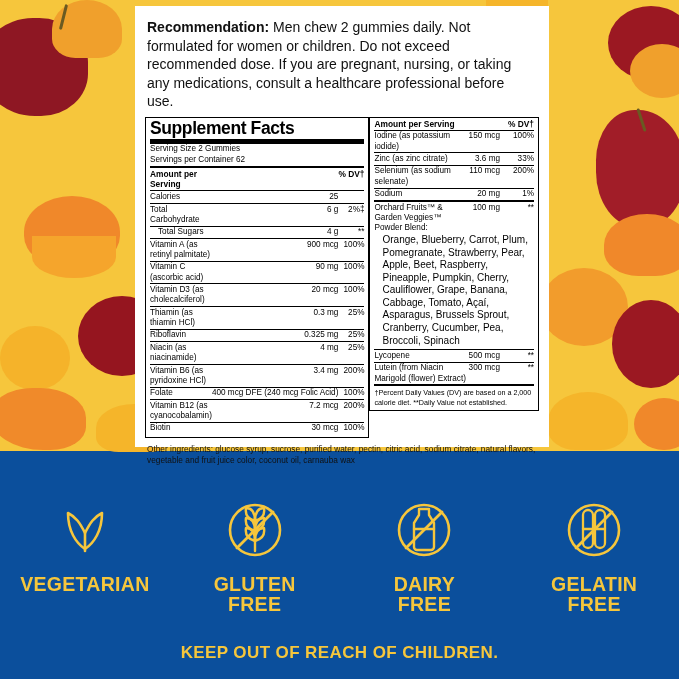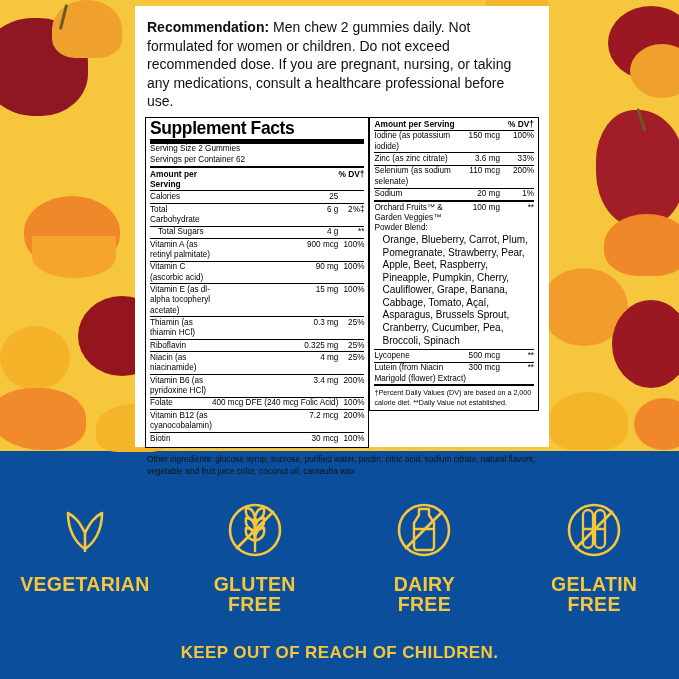--- a/index.html
+++ b/index.html
@@ -183,22 +183,22 @@
               <td class="nm">Vitamin A (as retinyl palmitate)</td>
               <td class="amt">900 mcg</td>
               <td class="dv">100%</td>
             </tr>
             <tr class="rowline">
               <td class="nm">Vitamin C (ascorbic acid)</td>
               <td class="amt">90 mg</td>
               <td class="dv">100%</td>
             </tr>
             <tr class="rowline">
-              <td class="nm">Vitamin E (as dl-alpha tocopheryl acetate)</td>
-              <td class="amt">15 mg</td>
+              <td class="nm">Vitamin D3 (as cholecalciferol)</td>
+              <td class="amt">20 mcg</td>
               <td class="dv">100%</td>
             </tr>
             <tr class="rowline">
               <td class="nm">Thiamin (as thiamin HCl)</td>
               <td class="amt">0.3 mg</td>
               <td class="dv">25%</td>
             </tr>
             <tr class="rowline">
               <td class="nm">Riboflavin</td>
               <td class="amt">0.325 mg</td>

